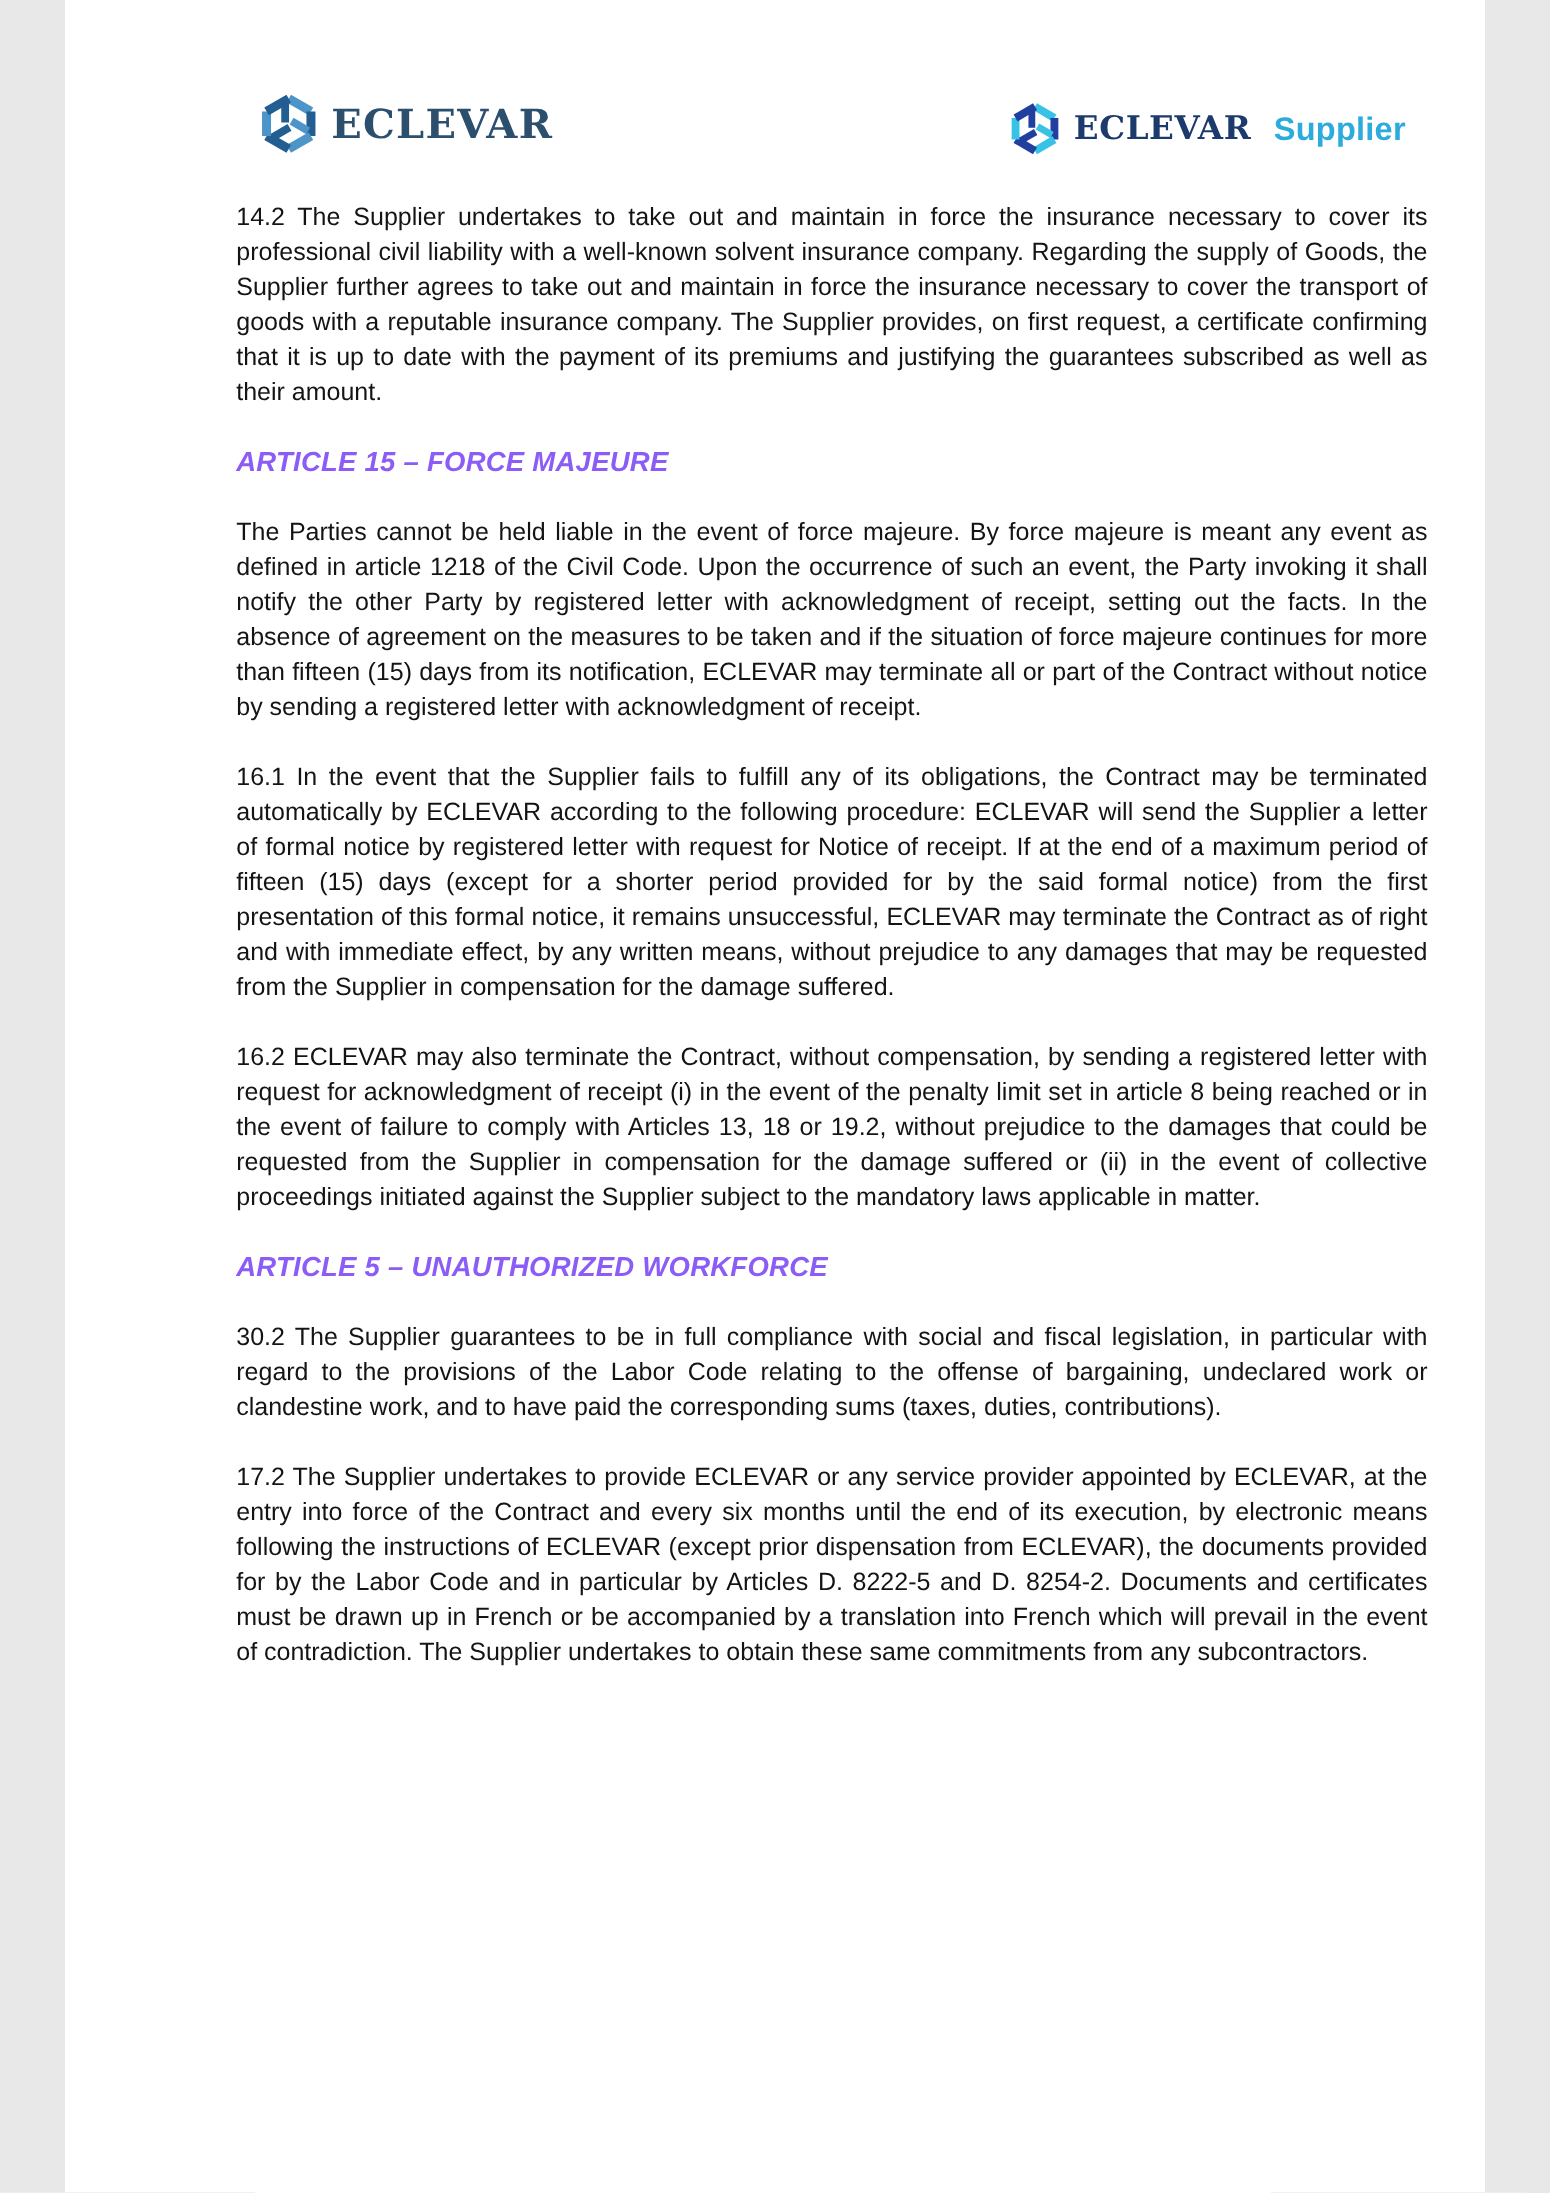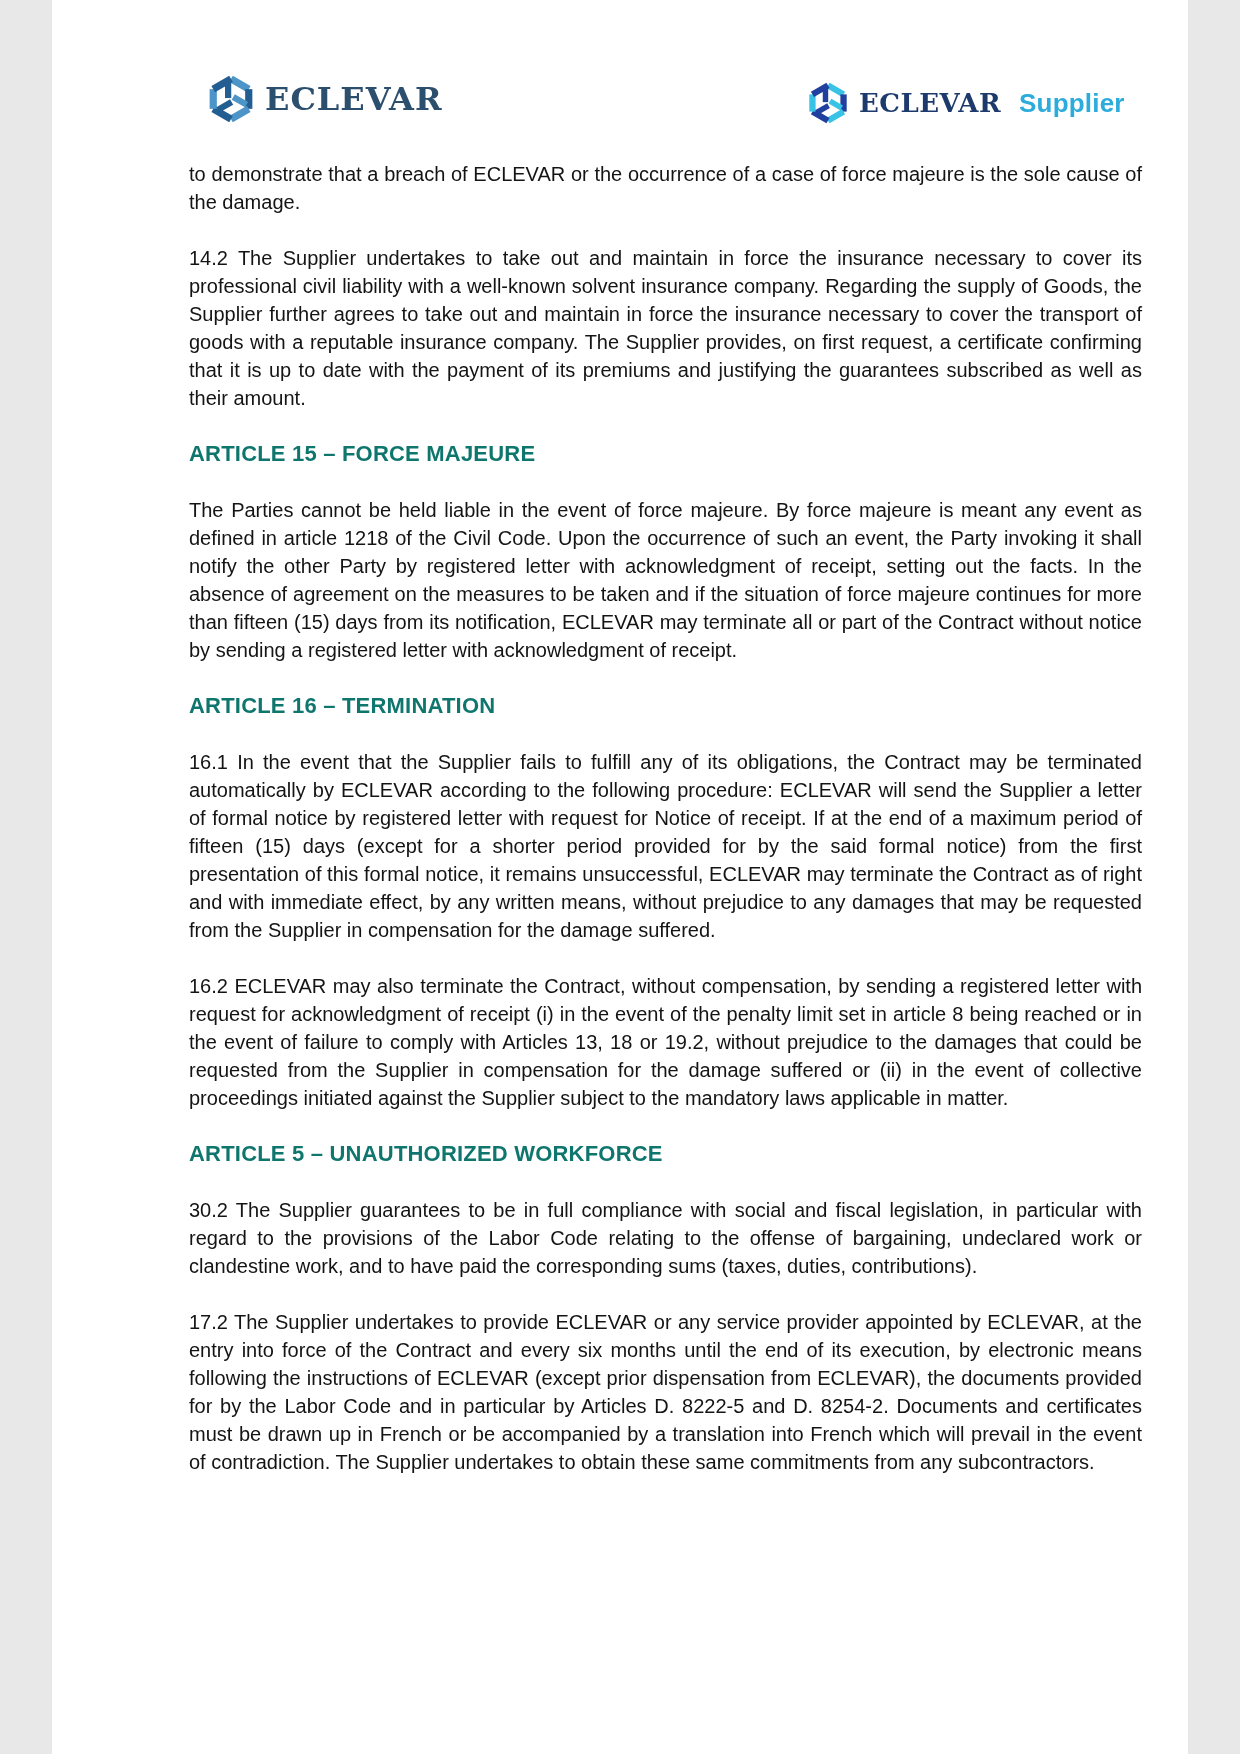--- a/index.html
+++ b/index.html
@@ -46,23 +46,24 @@
     left:137px; top:160px;
     width:953px;
     color:#141414;
     font-size:20px; line-height:28px;
     text-align:justify;
   }
   .para { margin:0 0 28px 0; }
   .heading {
     margin:0 0 28px 0;
     font-size:22px; line-height:28px;
-    font-weight:bold; color:#0f766e;
+    font-weight:bold; color:#8b5cf6;
     letter-spacing:0.2px;
     text-align:left;
+    font-style:italic;
   }
 </style>
 </head>
 <body>
 
 <div class="page">
 
   <div class="logo-left">
     <svg class="hex-icon" viewBox="0 0 100 100" aria-hidden="true">
       <path d="M50 8 L87 29.5" fill="none" stroke-width="15" stroke="#4d94c9"></path>
@@ -89,29 +90,27 @@
       <path d="M44 16 L44 48" fill="none" stroke-width="13" stroke="#203f9e"></path>
       <path d="M82.4 61.8 L54.7 45.8" fill="none" stroke-width="13" stroke="#38c2e5"></path>
       <path d="M23.6 72.2 L51.3 56.2" fill="none" stroke-width="13" stroke="#203f9e"></path>
     </svg>
     <span class="wordmark">ECLEVAR</span>
     <span class="wordmark-suffix">Supplier</span>
   </div>
 
   <div class="content">
 
-    <p class="para">to demonstrate that a breach of ECLEVAR or the occurrence of a case of force majeure is the sole cause of the damage.</p>
 
     <p class="para">14.2 The Supplier undertakes to take out and maintain in force the insurance necessary to cover its professional civil liability with a well-known solvent insurance company. Regarding the supply of Goods, the Supplier further agrees to take out and maintain in force the insurance necessary to cover the transport of goods with a reputable insurance company. The Supplier provides, on first request, a certificate confirming that it is up to date with the payment of its premiums and justifying the guarantees subscribed as well as their amount.</p>
 
     <h2 class="heading">ARTICLE 15 – FORCE MAJEURE</h2>
 
     <p class="para">The Parties cannot be held liable in the event of force majeure. By force majeure is meant any event as defined in article 1218 of the Civil Code. Upon the occurrence of such an event, the Party invoking it shall notify the other Party by registered letter with acknowledgment of receipt, setting out the facts. In the absence of agreement on the measures to be taken and if the situation of force majeure continues for more than fifteen (15) days from its notification, ECLEVAR may terminate all or part of the Contract without notice by sending a registered letter with acknowledgment of receipt.</p>
 
-    <h2 class="heading">ARTICLE 16 – TERMINATION</h2>
 
     <p class="para">16.1 In the event that the Supplier fails to fulfill any of its obligations, the Contract may be terminated automatically by ECLEVAR according to the following procedure: ECLEVAR will send the Supplier a letter of formal notice by registered letter with request for Notice of receipt. If at the end of a maximum period of fifteen (15) days (except for a shorter period provided for by the said formal notice) from the first presentation of this formal notice, it remains unsuccessful, ECLEVAR may terminate the Contract as of right and with immediate effect, by any written means, without prejudice to any damages that may be requested from the Supplier in compensation for the damage suffered.</p>
 
     <p class="para">16.2 ECLEVAR may also terminate the Contract, without compensation, by sending a registered letter with request for acknowledgment of receipt (i) in the event of the penalty limit set in article 8 being reached or in the event of failure to comply with Articles 13, 18 or 19.2, without prejudice to the damages that could be requested from the Supplier in compensation for the damage suffered or (ii) in the event of collective proceedings initiated against the Supplier subject to the mandatory laws applicable in matter.</p>
 
     <h2 class="heading">ARTICLE 5 – UNAUTHORIZED WORKFORCE</h2>
 
     <p class="para">30.2 The Supplier guarantees to be in full compliance with social and fiscal legislation, in particular with regard to the provisions of the Labor Code relating to the offense of bargaining, undeclared work or clandestine work, and to have paid the corresponding sums (taxes, duties, contributions).</p>
 
     <p class="para">17.2 The Supplier undertakes to provide ECLEVAR or any service provider appointed by ECLEVAR, at the entry into force of the Contract and every six months until the end of its execution, by electronic means following the instructions of ECLEVAR (except prior dispensation from ECLEVAR), the documents provided for by the Labor Code and in particular by Articles D. 8222-5 and D. 8254-2. Documents and certificates must be drawn up in French or be accompanied by a translation into French which will prevail in the event of contradiction. The Supplier undertakes to obtain these same commitments from any subcontractors.</p>

